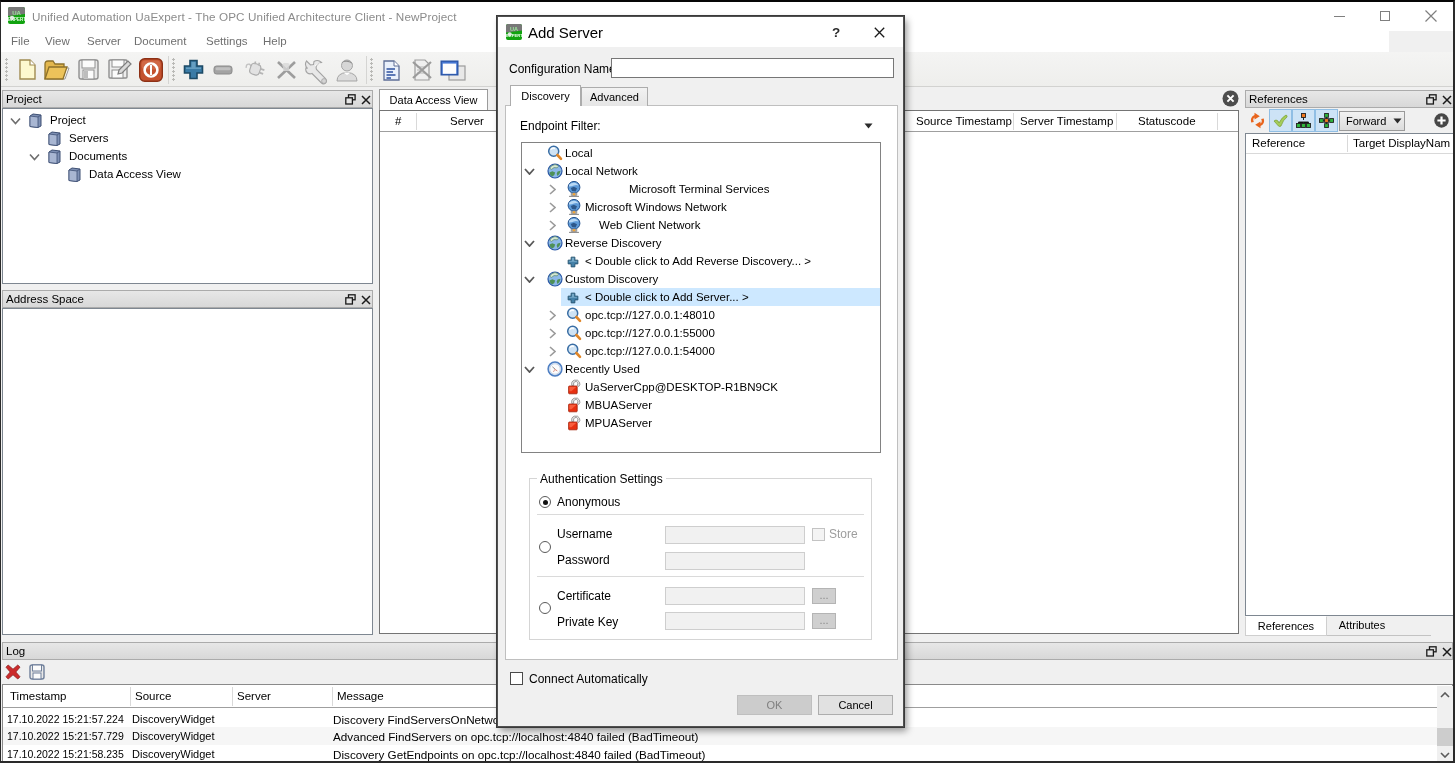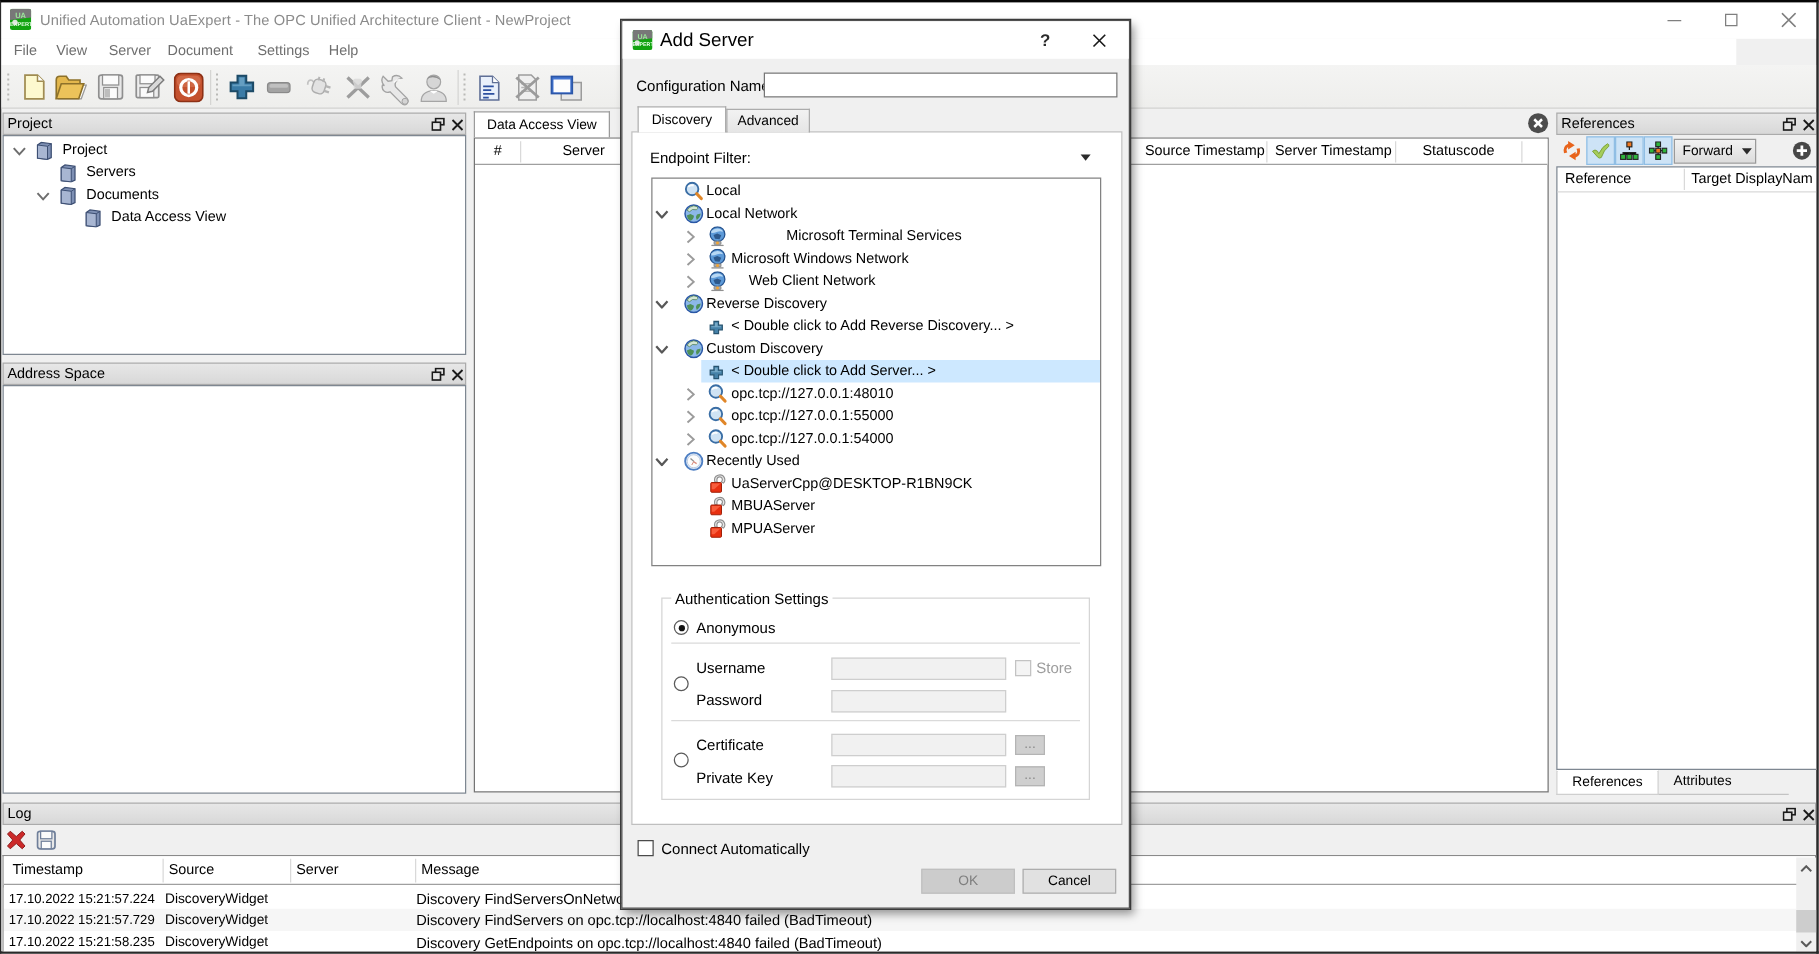--- a/index.html
+++ b/index.html
@@ -296,21 +296,21 @@
     <div class="a" style="left:334px;top:5px;font-size:11.5px;">Message</div>
   </div>
   <div class="a" style="left:0;top:25px;width:1434px;height:17px;background:#fff;">
     <span class="a" style="left:4px;top:3px;">17.10.2022 15:21:57.224</span>
     <span class="a" style="left:129px;top:3px;font-size:11px;">DiscoveryWidget</span>
     <span class="a" style="left:330px;top:3px;font-size:11.7px;">Discovery FindServersOnNetwork on localhost failed (BadNotImplemented)</span>
   </div>
   <div class="a" style="left:0;top:42px;width:1434px;height:18px;background:#f6f6f6;">
     <span class="a" style="left:4px;top:3px;">17.10.2022 15:21:57.729</span>
     <span class="a" style="left:129px;top:3px;font-size:11px;">DiscoveryWidget</span>
-    <span class="a" style="left:330px;top:3px;font-size:11.7px;">Discovery FindServers on opc.tcp://localhost:4840 failed (BadTimeout)</span>
+    <span class="a" style="left:330px;top:3px;font-size:11.7px;">Advanced FindServers on opc.tcp://localhost:4840 failed (BadTimeout)</span>
   </div>
   <div class="a" style="left:0;top:60px;width:1434px;height:17px;background:#fff;">
     <span class="a" style="left:4px;top:3px;">17.10.2022 15:21:58.235</span>
     <span class="a" style="left:129px;top:3px;font-size:11px;">DiscoveryWidget</span>
     <span class="a" style="left:330px;top:3px;font-size:11.7px;">Discovery GetEndpoints on opc.tcp://localhost:4840 failed (BadTimeout)</span>
   </div>
   <div class="a" style="left:1434px;top:1px;width:16px;height:76px;background:#f0f0f0;">
     <svg class="a" style="left:3px;top:6px;" width="10" height="6" viewBox="0 0 10 6">
           <path d="M1 5 L5 1 L9 5" fill="none" stroke="#5a5a5a" stroke-width="1.6"></path>
         </svg>

